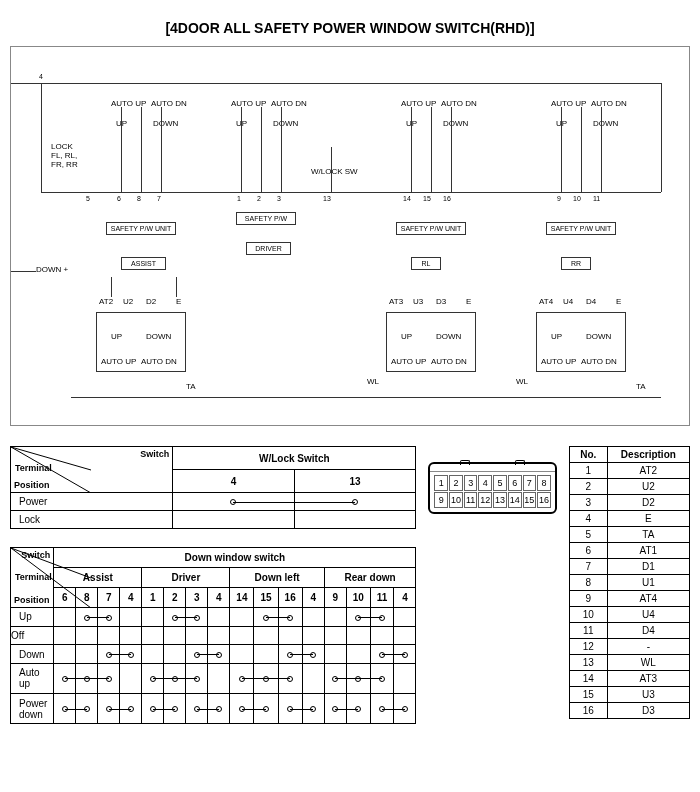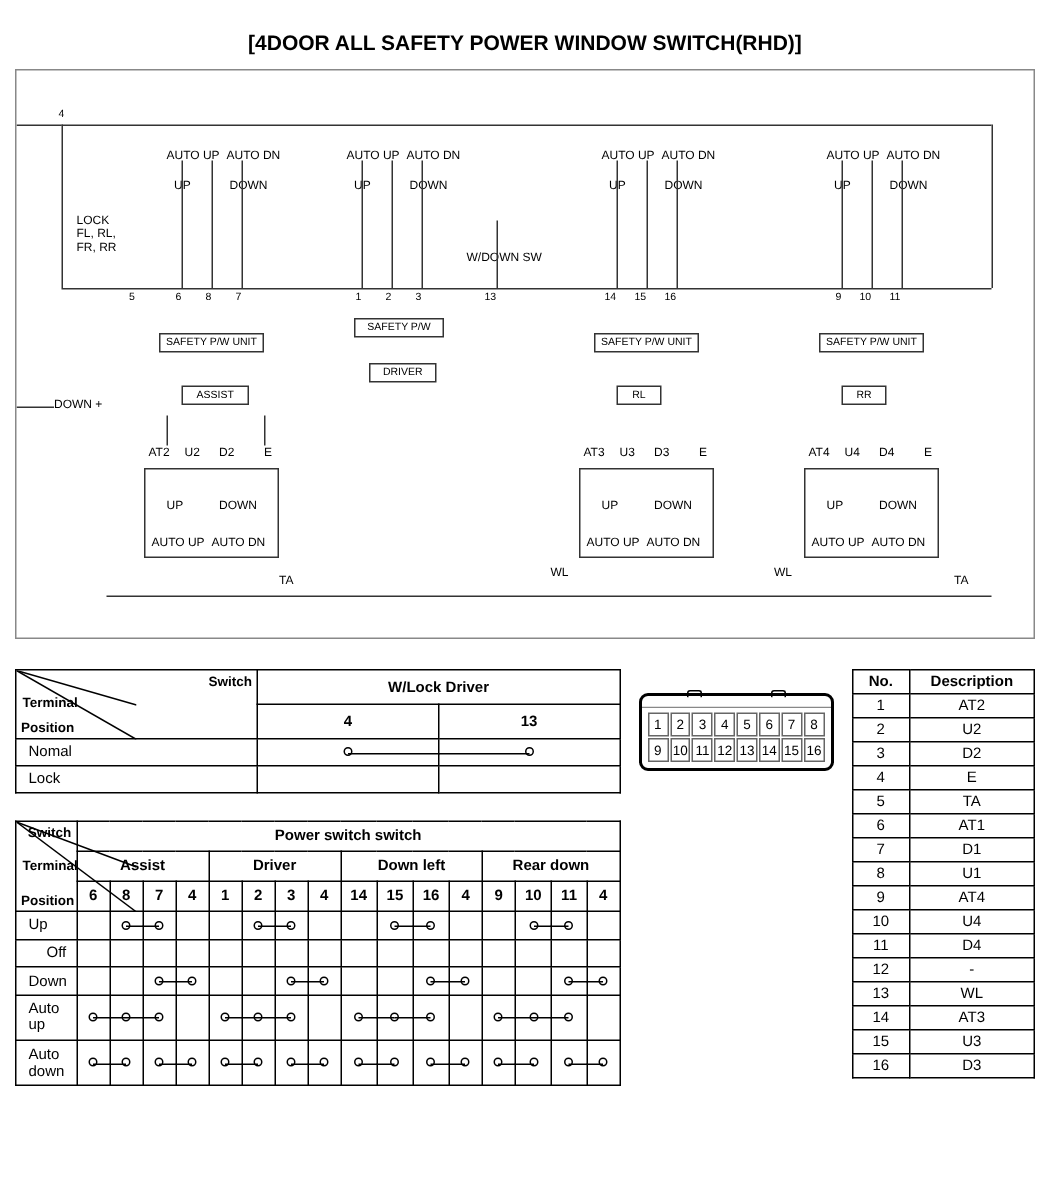--- a/index.html
+++ b/index.html
@@ -129,21 +129,21 @@
   <span class="sch-label" style="left:260px;top:52px">AUTO DN</span>
   <span class="sch-label" style="left:225px;top:72px">UP</span>
   <span class="sch-label" style="left:262px;top:72px">DOWN</span>
   <div class="sch-line-v" style="left:230px;top:60px;height:85px"></div>
   <div class="sch-line-v" style="left:250px;top:60px;height:85px"></div>
   <div class="sch-line-v" style="left:270px;top:60px;height:85px"></div>
   <span class="pin-num" style="left:226px;top:148px">1</span>
   <span class="pin-num" style="left:246px;top:148px">2</span>
   <span class="pin-num" style="left:266px;top:148px">3</span>
 
-  <span class="sch-label" style="left:300px;top:120px">W/DOWN SW</span>
+  <span class="sch-label" style="left:300px;top:120px">W/LOCK SW</span>
   <div class="sch-line-v" style="left:320px;top:100px;height:45px"></div>
   <span class="pin-num" style="left:312px;top:148px">13</span>
 
   <span class="sch-label" style="left:390px;top:52px">AUTO UP</span>
   <span class="sch-label" style="left:430px;top:52px">AUTO DN</span>
   <span class="sch-label" style="left:395px;top:72px">UP</span>
   <span class="sch-label" style="left:432px;top:72px">DOWN</span>
   <div class="sch-line-v" style="left:400px;top:60px;height:85px"></div>
   <div class="sch-line-v" style="left:420px;top:60px;height:85px"></div>
   <div class="sch-line-v" style="left:440px;top:60px;height:85px"></div>
@@ -226,28 +226,28 @@
           <tr>
         <th rowspan="2" class="diag-header-cell">
           <svg width="80" height="46">
                 <line x1="0" y1="0" x2="80" y2="23" stroke="#000"></line>
                 <line x1="0" y1="0" x2="80" y2="46" stroke="#000"></line>
               </svg>
           <span class="diag-sw">Switch</span>
           <span class="diag-tm">Terminal</span>
           <span class="diag-pos">Position</span>
         </th>
-        <th colspan="2">W/Lock Driver</th>
+        <th colspan="2">W/Lock Switch</th>
       </tr>
       <tr>
         <th>4</th>
         <th>13</th>
       </tr>
       <tr>
-        <td style="text-align:left;padding-left:8px">Nomal</td>
+        <td style="text-align:left;padding-left:8px">Power</td>
         <td class="link-cell" style="width:60px"><span class="circ"></span><span class="link-line" style="left:50%;right:-1px"></span></td>
         <td class="link-cell" style="width:60px"><span class="link-line" style="left:-1px;right:50%"></span><span class="circ"></span></td>
       </tr>
       <tr>
         <td style="text-align:left;padding-left:8px">Lock</td>
         <td></td>
             <td></td>
       </tr>
     </tbody>
       </table>
@@ -257,21 +257,21 @@
           <tr>
         <th rowspan="3" class="diag-header-cell" style="height:60px">
           <svg width="80" height="60">
                 <line x1="0" y1="0" x2="80" y2="30" stroke="#000"></line>
                 <line x1="0" y1="0" x2="80" y2="60" stroke="#000"></line>
               </svg>
           <span class="diag-sw">Switch</span>
           <span class="diag-tm" style="top:24px">Terminal</span>
           <span class="diag-pos">Position</span>
         </th>
-        <th colspan="16">Power switch switch</th>
+        <th colspan="16">Down window switch</th>
       </tr>
       <tr class="group-hdr" id="pws-groups">
             <th colspan="4">Assist</th>
             <th colspan="4">Driver</th>
             <th colspan="4">Down left</th>
             <th colspan="4">Rear down</th>
           </tr>
       <tr id="pws-cols">
             <th>6</th>
             <th>8</th>
@@ -305,21 +305,21 @@
             <td class="link-cell">&nbsp;</td>
             <td class="link-cell"><span class="circ"></span><span class="link-line" style="left:50%;right:-1px"></span></td>
             <td class="link-cell"><span class="link-line" style="left:-1px;right:50%"></span><span class="circ"></span></td>
             <td class="link-cell">&nbsp;</td>
             <td class="link-cell">&nbsp;</td>
             <td class="link-cell"><span class="circ"></span><span class="link-line" style="left:50%;right:-1px"></span></td>
             <td class="link-cell"><span class="link-line" style="left:-1px;right:50%"></span><span class="circ"></span></td>
             <td class="link-cell">&nbsp;</td>
           </tr>
           <tr>
-            <td style="text-align: left; padding-left: 20px;">Off</td>
+            <td style="text-align: left; padding-left: 0;">Off</td>
             <td class="link-cell">&nbsp;</td>
             <td class="link-cell">&nbsp;</td>
             <td class="link-cell">&nbsp;</td>
             <td class="link-cell">&nbsp;</td>
             <td class="link-cell">&nbsp;</td>
             <td class="link-cell">&nbsp;</td>
             <td class="link-cell">&nbsp;</td>
             <td class="link-cell">&nbsp;</td>
             <td class="link-cell">&nbsp;</td>
             <td class="link-cell">&nbsp;</td>
@@ -362,21 +362,21 @@
             <td class="link-cell"><span class="circ"></span><span class="link-line" style="left:50%;right:-1px"></span></td>
             <td class="link-cell"><span class="link-line" style="left:-1px;right:50%"></span><span class="circ"></span><span class="link-line" style="left:50%;right:-1px"></span></td>
             <td class="link-cell"><span class="link-line" style="left:-1px;right:50%"></span><span class="circ"></span></td>
             <td class="link-cell">&nbsp;</td>
             <td class="link-cell"><span class="circ"></span><span class="link-line" style="left:50%;right:-1px"></span></td>
             <td class="link-cell"><span class="link-line" style="left:-1px;right:50%"></span><span class="circ"></span><span class="link-line" style="left:50%;right:-1px"></span></td>
             <td class="link-cell"><span class="link-line" style="left:-1px;right:50%"></span><span class="circ"></span></td>
             <td class="link-cell">&nbsp;</td>
           </tr>
           <tr>
-            <td style="text-align: left; padding-left: 8px;">Auto down</td>
+            <td style="text-align: left; padding-left: 8px;">Power down</td>
             <td class="link-cell"><span class="circ"></span><span class="link-line" style="left:50%;right:-1px"></span></td>
             <td class="link-cell"><span class="link-line" style="left:-1px;right:50%"></span><span class="circ"></span></td>
             <td class="link-cell"><span class="circ"></span><span class="link-line" style="left:50%;right:-1px"></span></td>
             <td class="link-cell"><span class="link-line" style="left:-1px;right:50%"></span><span class="circ"></span></td>
             <td class="link-cell"><span class="circ"></span><span class="link-line" style="left:50%;right:-1px"></span></td>
             <td class="link-cell"><span class="link-line" style="left:-1px;right:50%"></span><span class="circ"></span></td>
             <td class="link-cell"><span class="circ"></span><span class="link-line" style="left:50%;right:-1px"></span></td>
             <td class="link-cell"><span class="link-line" style="left:-1px;right:50%"></span><span class="circ"></span></td>
             <td class="link-cell"><span class="circ"></span><span class="link-line" style="left:50%;right:-1px"></span></td>
             <td class="link-cell"><span class="link-line" style="left:-1px;right:50%"></span><span class="circ"></span></td>

